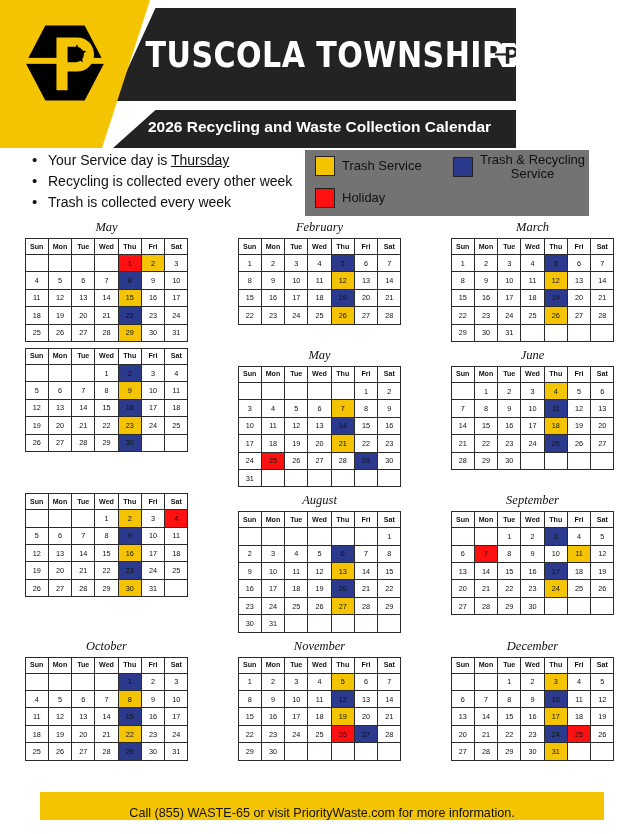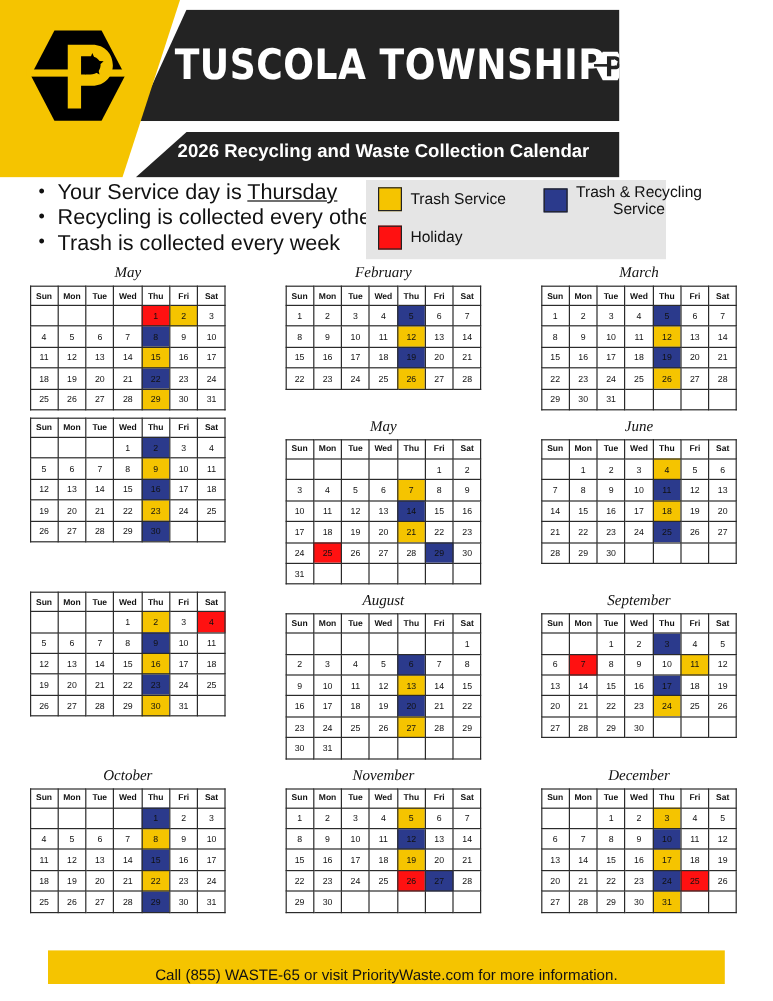--- a/index.html
+++ b/index.html
@@ -67,33 +67,33 @@
     z-index: 4; white-space: nowrap;
   }
 
   
   .info-strip { position: relative; height: 72px; width: 644px; }
   .bullets {
     position: absolute; left: 32px; top: 3px;
     list-style: none;
   }
   .bullets li {
-    font-size: 18px; color: #111; line-height: 19px;
+    font-size: 14px; color: #111; line-height: 19px;
     margin-bottom: 2px; position: relative; padding-left: 16px;
   }
   .bullets li:before {
     content: "\2022"; position: absolute; left: 0; top: -1px;
     font-size: 15px;
   }
   .bullets u { text-decoration: underline; }
 
   .legend-box {
     position: absolute; left: 305px; top: 150px;
-    width: 250px; height: 66px;
-    background: #e5e5e5;
+    width: 284px; height: 66px;
+    background: #737373;
     z-index: 5;
     padding-left: 47px;
   }
   .legend-row { position: absolute; display: flex; align-items: center; }
   .sw { width: 20px; height: 20px; border: 1px solid #222; flex: 0 0 auto; }
   .sw-yellow { background: #F5C400; }
   .sw-blue   { background: #2B3A8C; }
   .sw-red    { background: #FF1111; }
   .legend-label { font-size: 13px; color: #111; margin-left: 7px; line-height: 14px; }
   .legend-label.two { text-align: center; }

